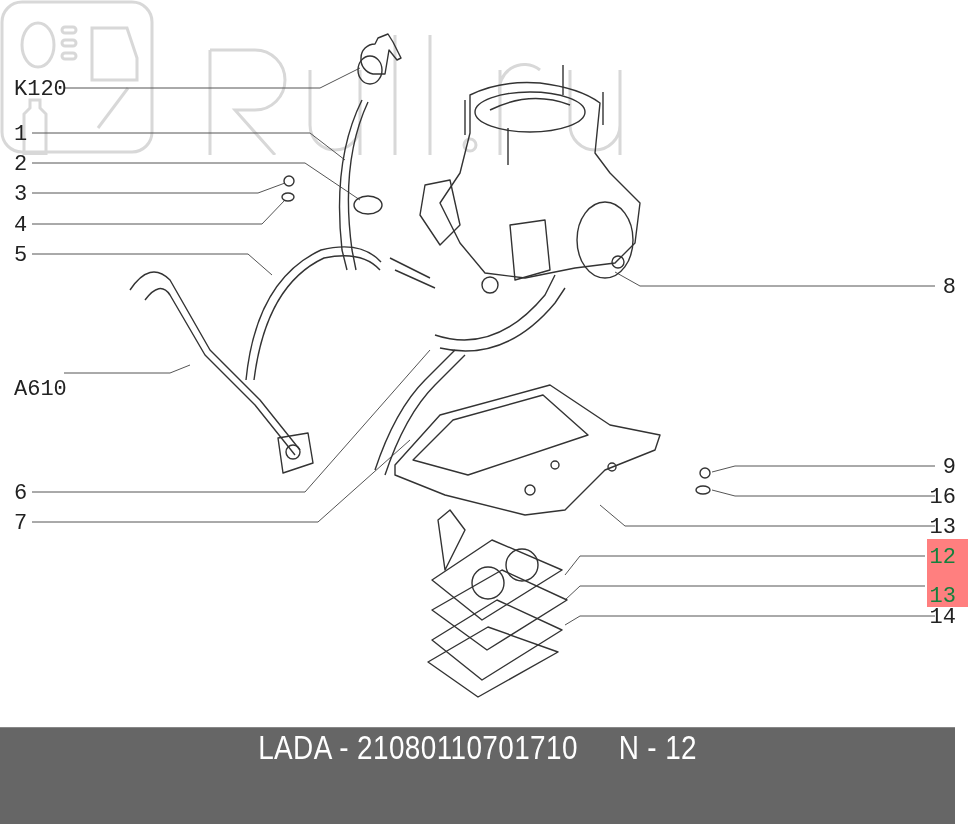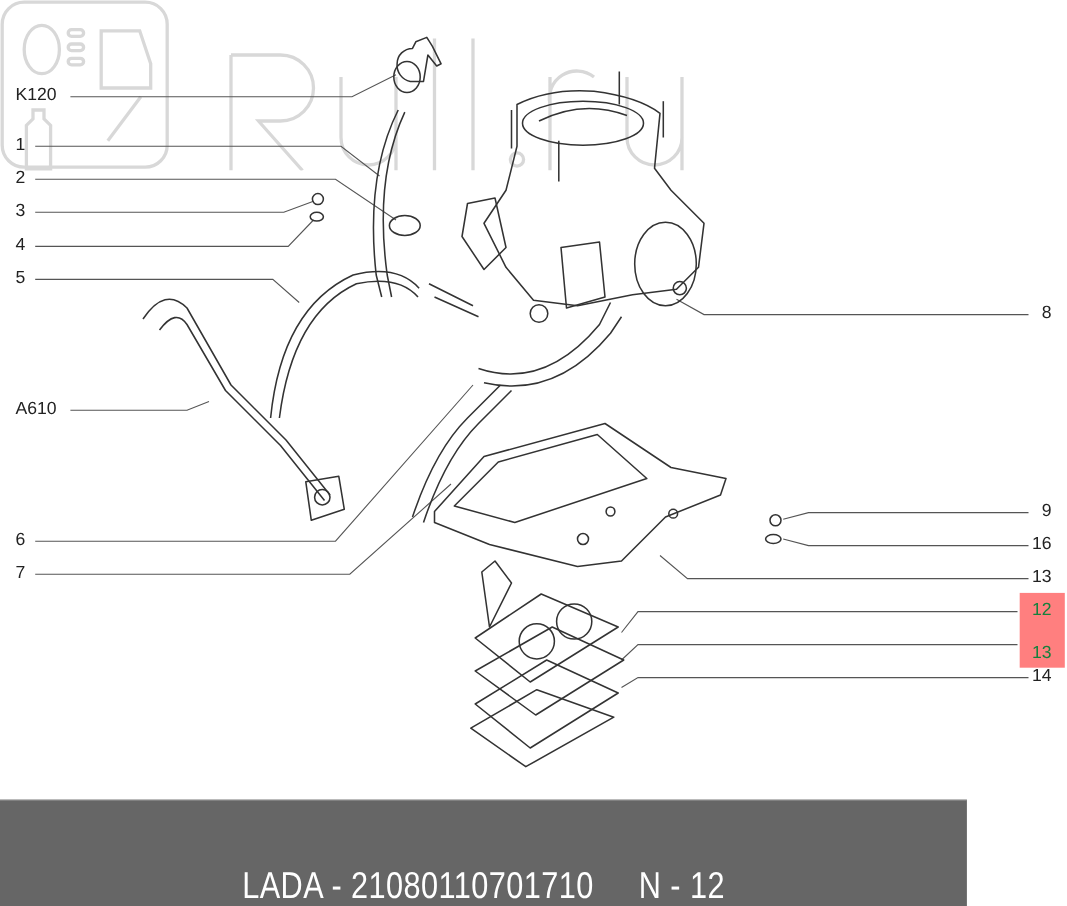--- a/index.html
+++ b/index.html
@@ -1,24 +1,24 @@
 <!DOCTYPE html>
 <html><head>
 <meta charset="utf-8">
 <style>
   html, body { margin: 0; padding: 0; }
   body { width: 970px; height: 824px; background: #ffffff; position: relative; overflow: hidden; font-family: "Liberation Sans", sans-serif; }
   .stage { position: absolute; left: 0; top: 0; width: 970px; height: 727px; background: #ffffff; }
   .stage svg { position: absolute; left: 0; top: 0; }
-  .label { position: absolute; font-size: 16px; color: #222; line-height: 1; font-family: Liberation Sans, sans-serif; }
+  .label { position: absolute; font-size: 22px; color: #222; line-height: 1; font-family: Liberation Mono, monospace; }
   .label.left { left: 14px; }
   .label.right { right: 14px; text-align: right; }
   .hl { position: absolute; left: 927px; width: 41px; background: #ff7f7f; }
   .hl-label { color: #15803d; }
-  .footer { position: absolute; left: 0; top: 727px; width: 879px; height: 97px; background: #666666; border-top: 1px solid #888; display: flex; align-items: flex-end; justify-content: center; }
+  .footer { position: absolute; left: 0; top: 727px; width: 955px; height: 97px; background: #666666; border-top: 1px solid #888; display: flex; align-items: flex-start; justify-content: center; }
   .footer-text { color: #ffffff; font-size: 34px; font-family: "Liberation Sans", sans-serif; letter-spacing: 0.5px; transform: scaleX(0.82); white-space: pre; }
   .watermark { position: absolute; left: 118px; top: 505px; }
 </style>
 </head>
 <body>
 
 <div class="stage">
 
   <svg class="watermark" width="730" height="155" viewBox="0 0 730 155">
     <g fill="none" stroke="#d8d8d8" stroke-width="3">
@@ -124,21 +124,21 @@
   </svg>
 
   <div class="hl" style="top:539px; height:68px;"></div>
 
   <div class="label left" style="top:79px;">K120</div>
   <div class="label left" style="top:124px;">1</div>
   <div class="label left" style="top:154px;">2</div>
   <div class="label left" style="top:184px;">3</div>
   <div class="label left" style="top:215px;">4</div>
   <div class="label left" style="top:245px;">5</div>
-  <div class="label left" style="top:364px;">A610</div>
+  <div class="label left" style="top:379px;">A610</div>
   <div class="label left" style="top:483px;">6</div>
   <div class="label left" style="top:513px;">7</div>
 
   <div class="label right" style="top:277px;">8</div>
   <div class="label right" style="top:457px;">9</div>
   <div class="label right" style="top:487px;">16</div>
   <div class="label right" style="top:517px;">13</div>
   <div class="label right hl-label" style="top:547px;">12</div>
   <div class="label right hl-label" style="top:586px;">13</div>
   <div class="label right" style="top:607px;">14</div>

